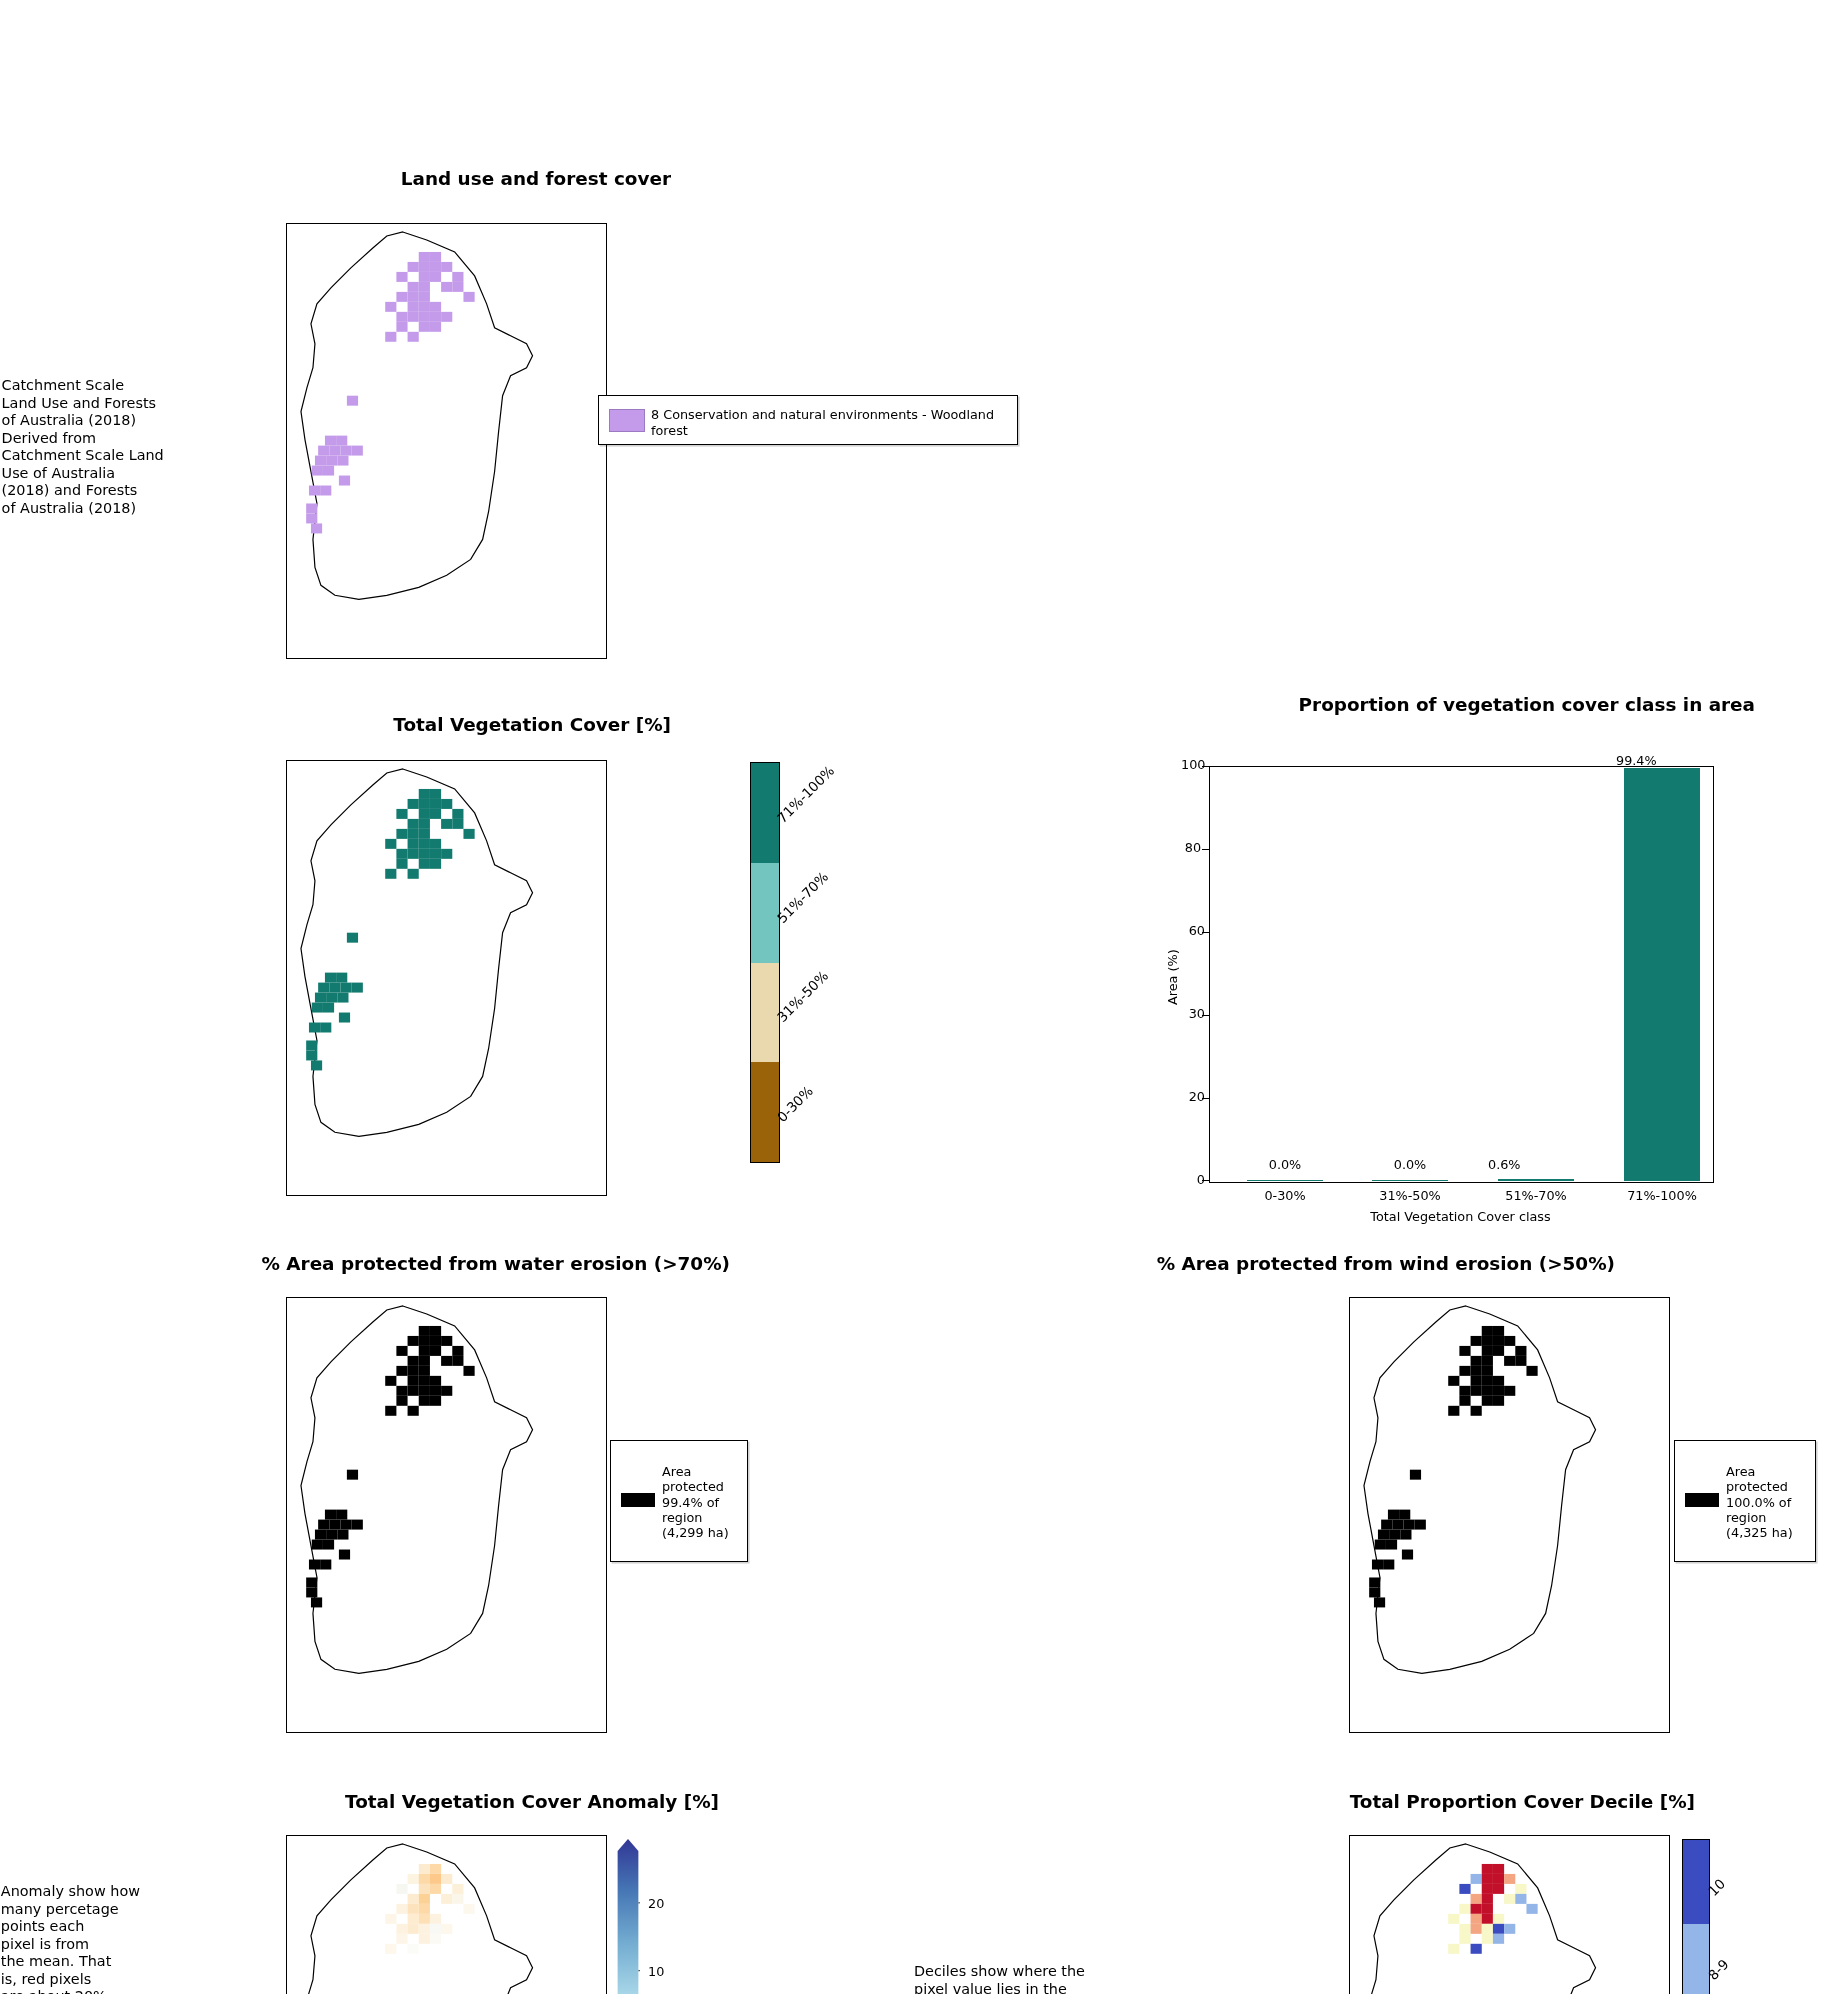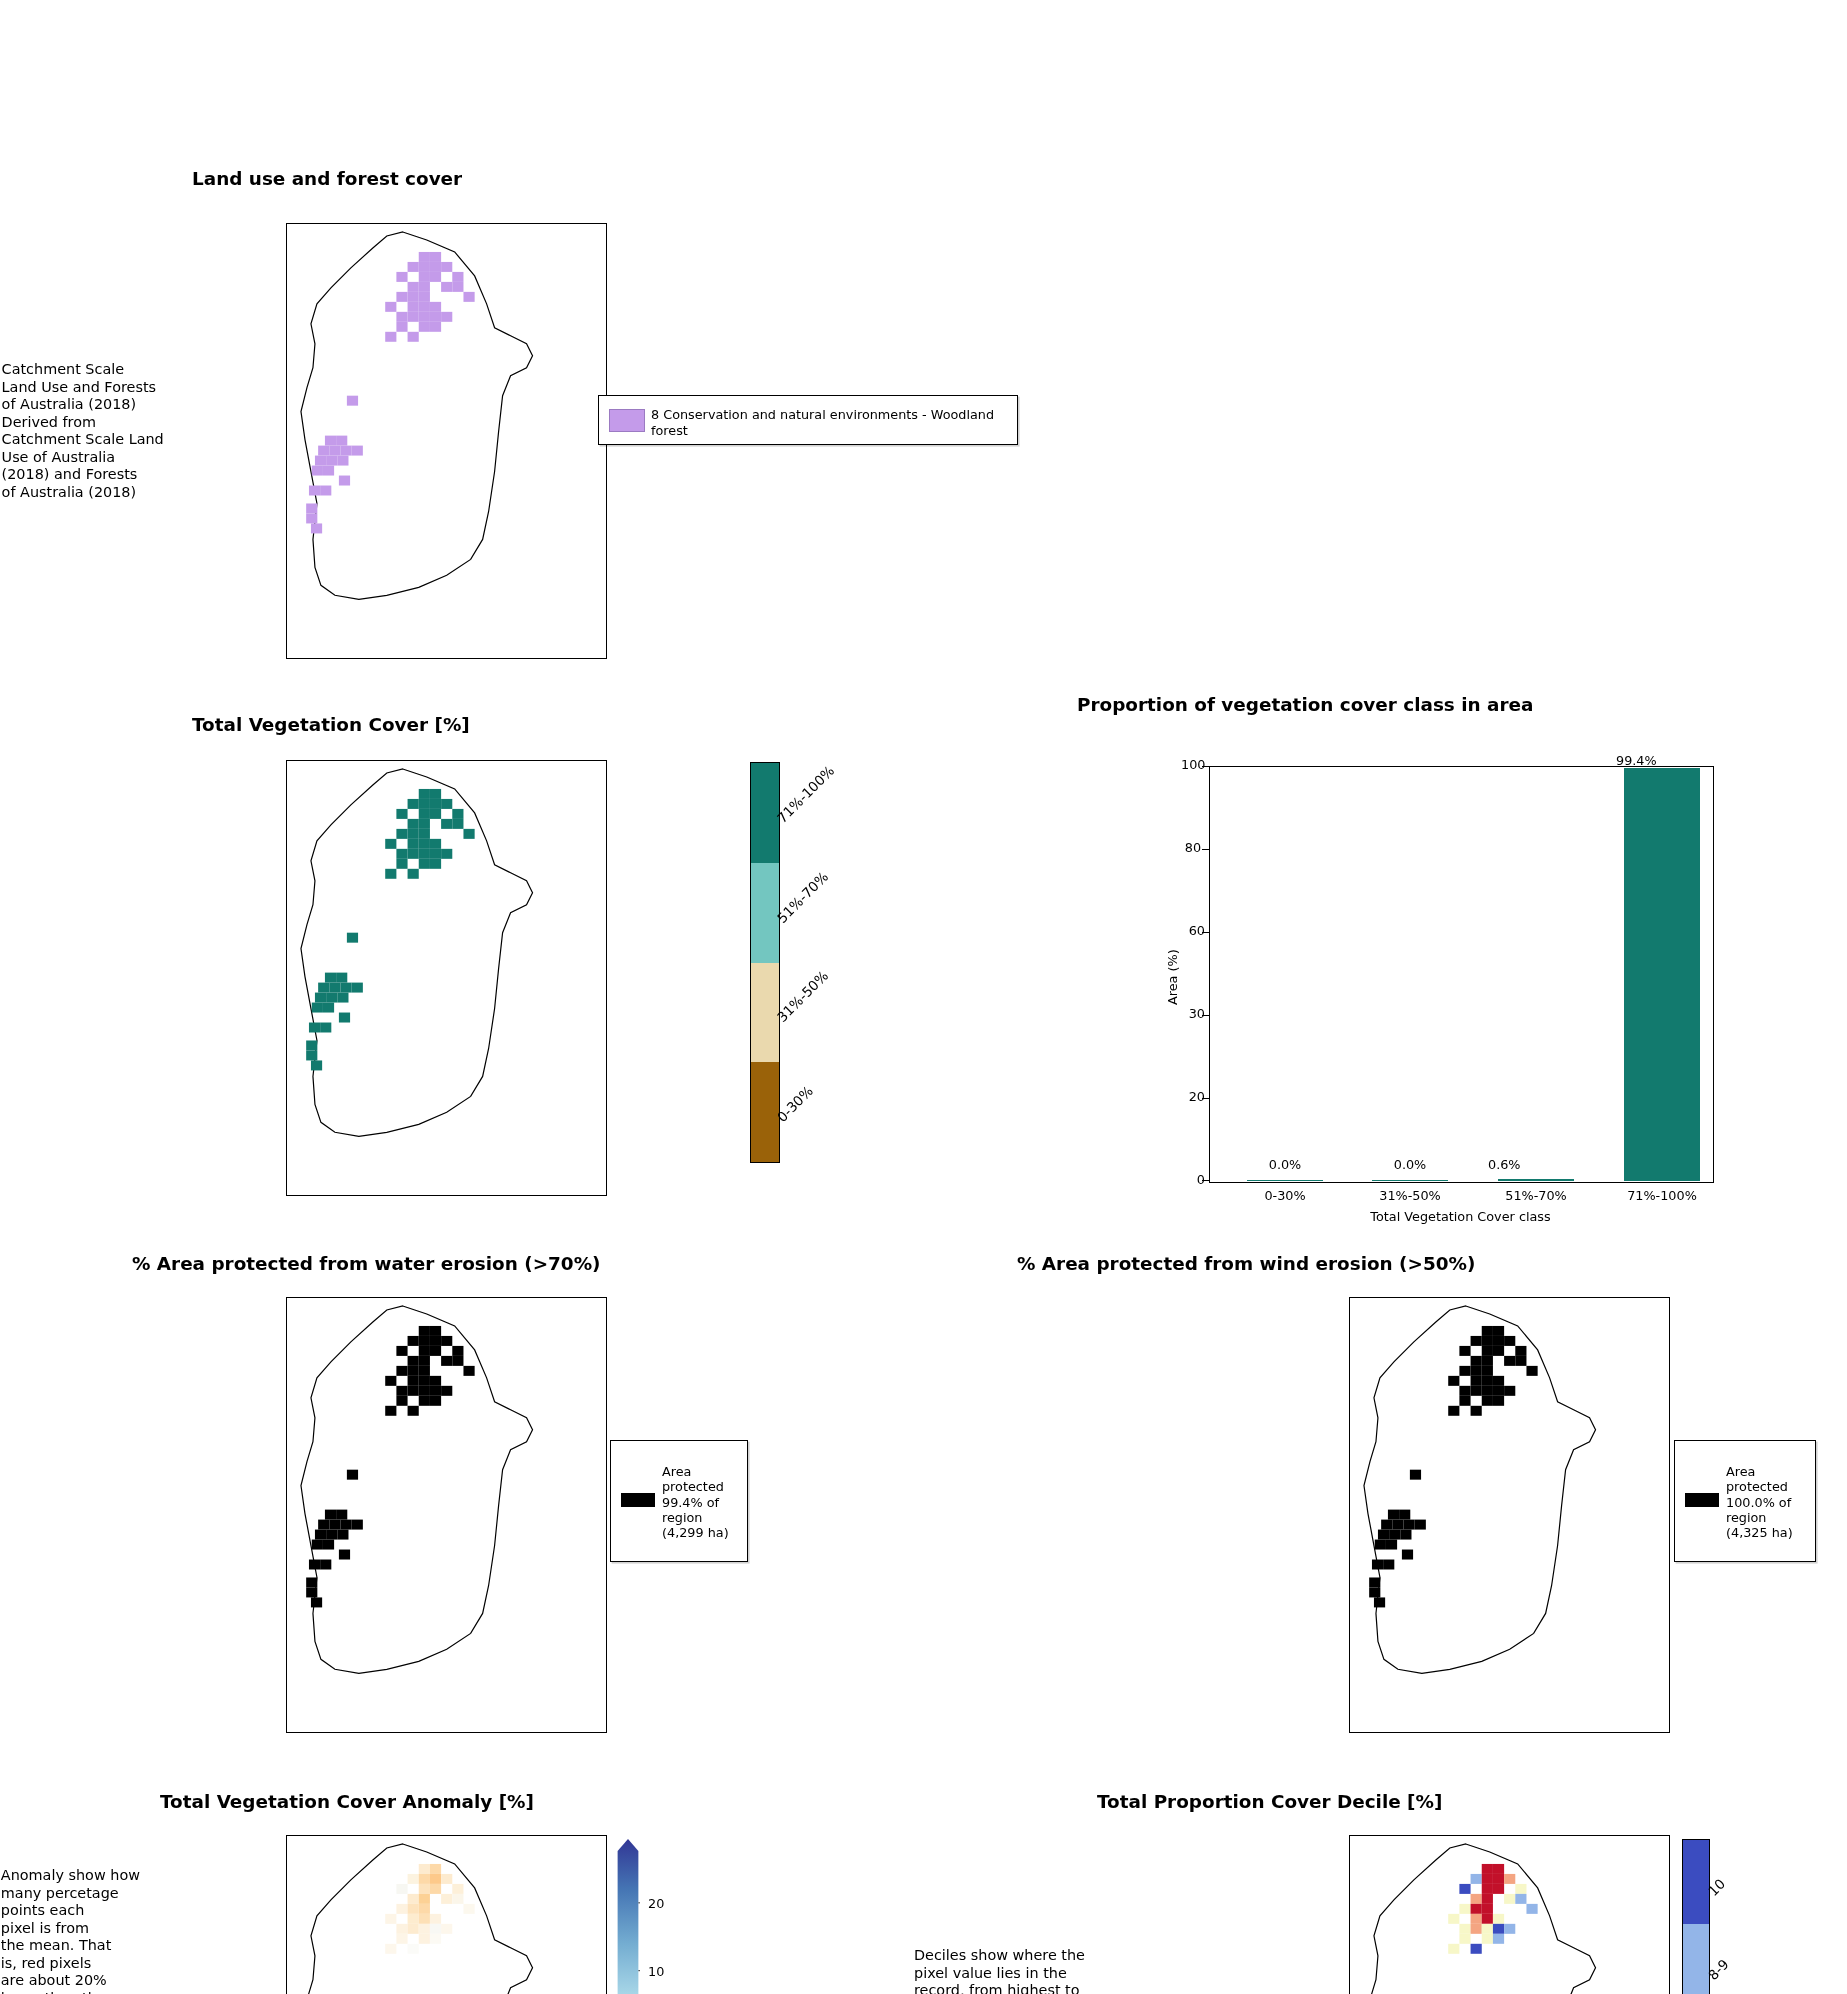--- a/index.html
+++ b/index.html
@@ -1,22 +1,22 @@
 <!DOCTYPE html>
 <html style="font-size:6.4px"><head>
 <meta charset="utf-8">
 <style>
   html,body{margin:0;padding:0;background:#ffffff;}
   body{font-family:"DejaVu Sans","Liberation Sans",sans-serif;color:#000;}
   #page{position:relative;width:1848px;height:2521px;background:#fff;overflow:hidden;}
   .abs{position:absolute;}
   .ttl{font-weight:bold;}
-  .maptitle{font-size:18.4px;font-weight:bold;text-align:left;}
+  .maptitle{font-size:18.4px;font-weight:bold;text-align:right;}
   .mapframe{border:1.2px solid #000;background:#fff;}
-  .sidenote{font-size:14.4px;line-height:1.22;white-space:pre-line;}
+  .sidenote{font-size:14.4px;line-height:1.22;white-space:pre-line;margin-top:16px;}
   .legendbox{border:1.2px solid #000;background:#fff;box-shadow:1.6px 1.6px 0 rgba(0,0,0,0.18);}
   .legendtext{font-size:12.8px;line-height:1.2;}
   .axislabel{font-size:12.8px;}
   .ticklabel{font-size:12.8px;}
   .cbar-label{font-size:13.6px;}
   .vrot{transform:rotate(-90deg);transform-origin:left top;white-space:nowrap;}
   .rot45{transform:rotate(-45deg);transform-origin:left bottom;white-space:nowrap;}
 </style>
 </head>
 <body>

